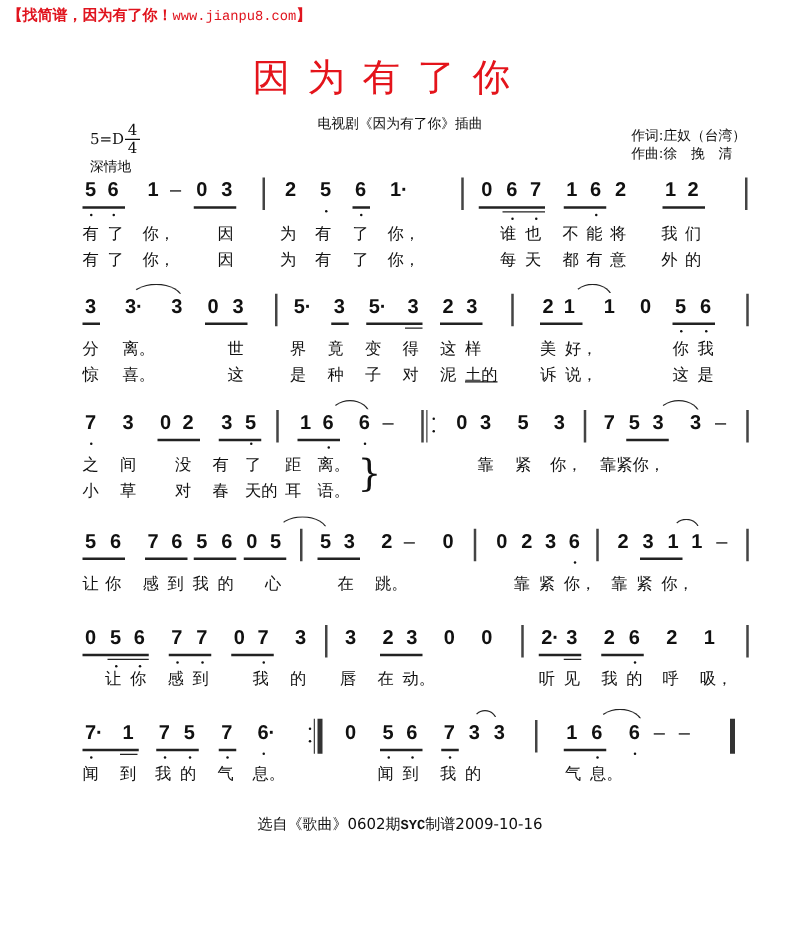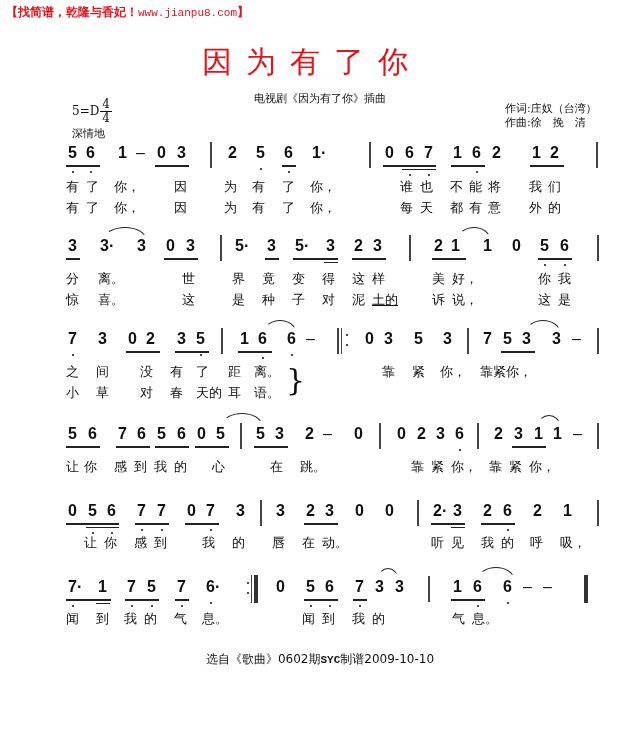--- a/index.html
+++ b/index.html
@@ -24,21 +24,21 @@
     .slur { position: absolute; border: 1.5px solid #222; border-color: #222 transparent transparent transparent; border-radius: 50% 50% 0 0 / 100% 100% 0 0; }
     .lyr { position: absolute; font-size: 13px; white-space: nowrap; letter-spacing: 0px; }
     .lc { position: absolute; }
     .brace { position: absolute; font-size: 30px; font-family: "DejaVu Serif", serif; }
     .footer { position: absolute; left: 0; width: 640px; top: 651px; text-align: center; font-size: 12px; }
     .footer .syc { font-family: "Liberation Mono", monospace; font-weight: bold; font-size: 11px; }
   </style>
 </head>
 <body>
 
-<div class="banner"><span>【找简谱，乾隆与香妃！</span><span class="url">www.jianpu8.com</span><span>】</span></div>
+<div class="banner"><span>【找简谱，因为有了你！</span><span class="url">www.jianpu8.com</span><span>】</span></div>
 
 <div class="title">因为有了你</div>
 <div class="subtitle">电视剧《因为有了你》插曲</div>
 <div class="key">5=D</div>
 <div class="timesig">
   <div>4</div>
   <div class="bar"></div>
   <div>4</div>
 </div>
 <div class="tempo">深情地</div>
@@ -422,14 +422,14 @@
     <span class="lc" style="left:302px">闻</span>
     <span class="lc" style="left:322px">到</span>
     <span class="lc" style="left:352px">我</span>
     <span class="lc" style="left:372px">的</span>
     <span class="lc" style="left:452px">气</span>
     <span class="lc" style="left:472px">息。</span>
   </div>
 </div>
 
 <div class="footer">
-  <span>选自《歌曲》0602期</span><span class="syc">SYC</span><span>制谱2009-10-10</span>
+  <span>选自《歌曲》0602期</span><span class="syc">SYC</span><span>制谱2009-10-16</span>
 </div>
 
 </body></html>

